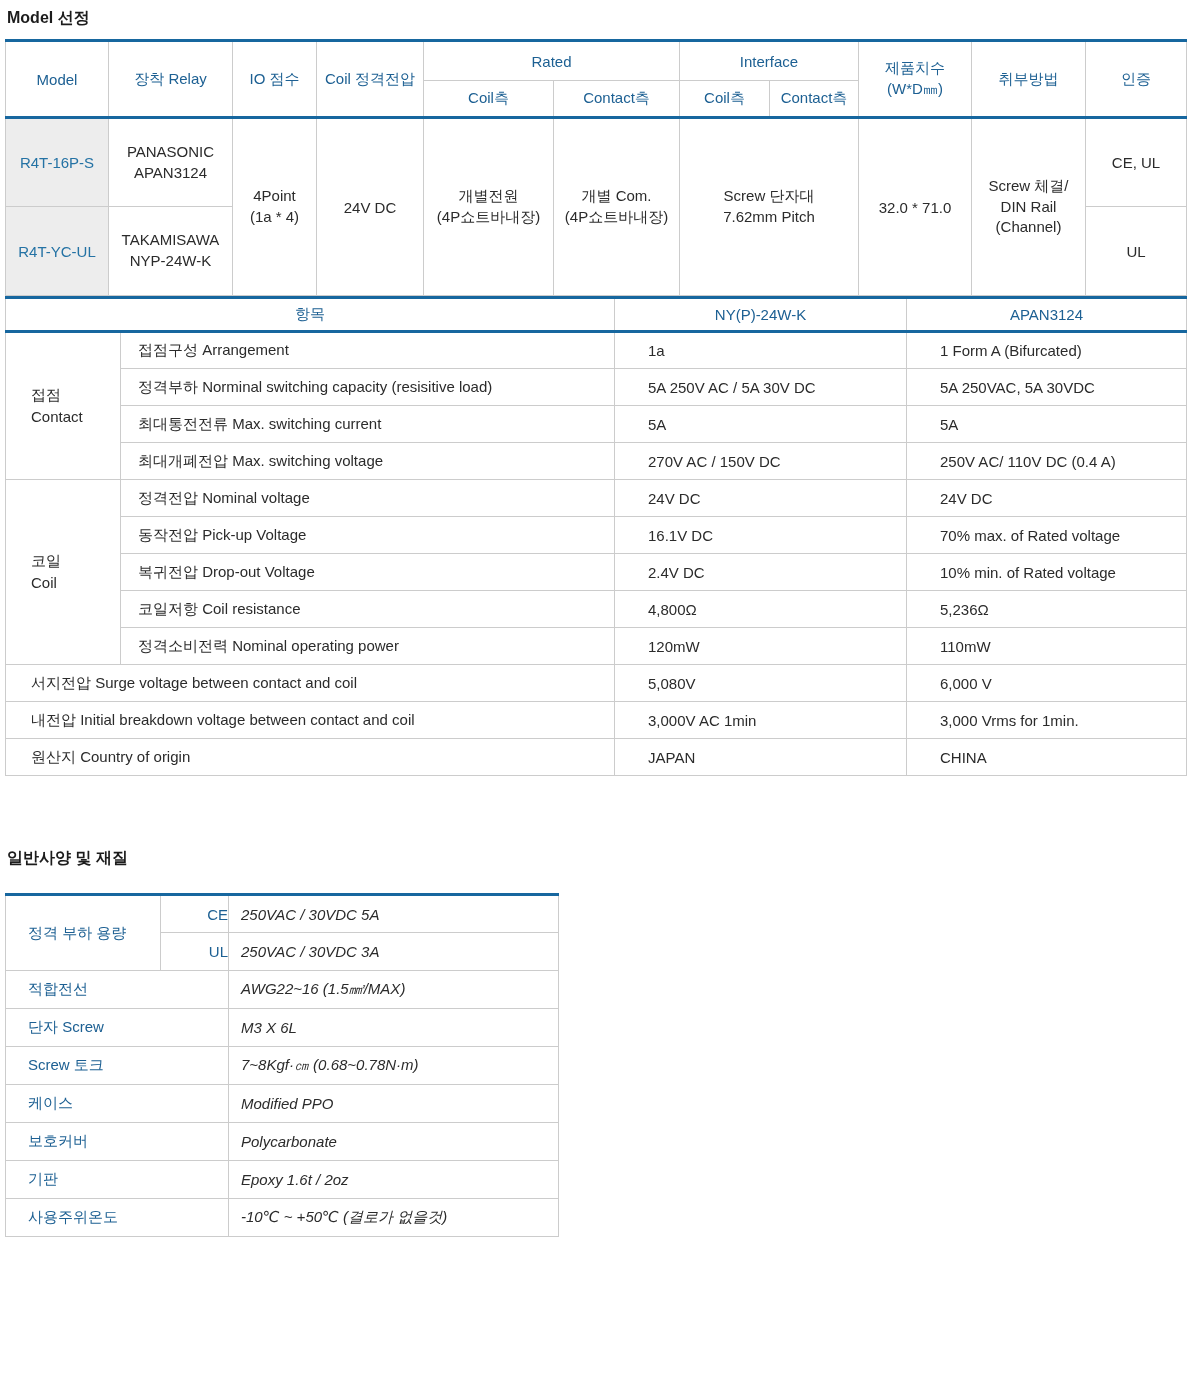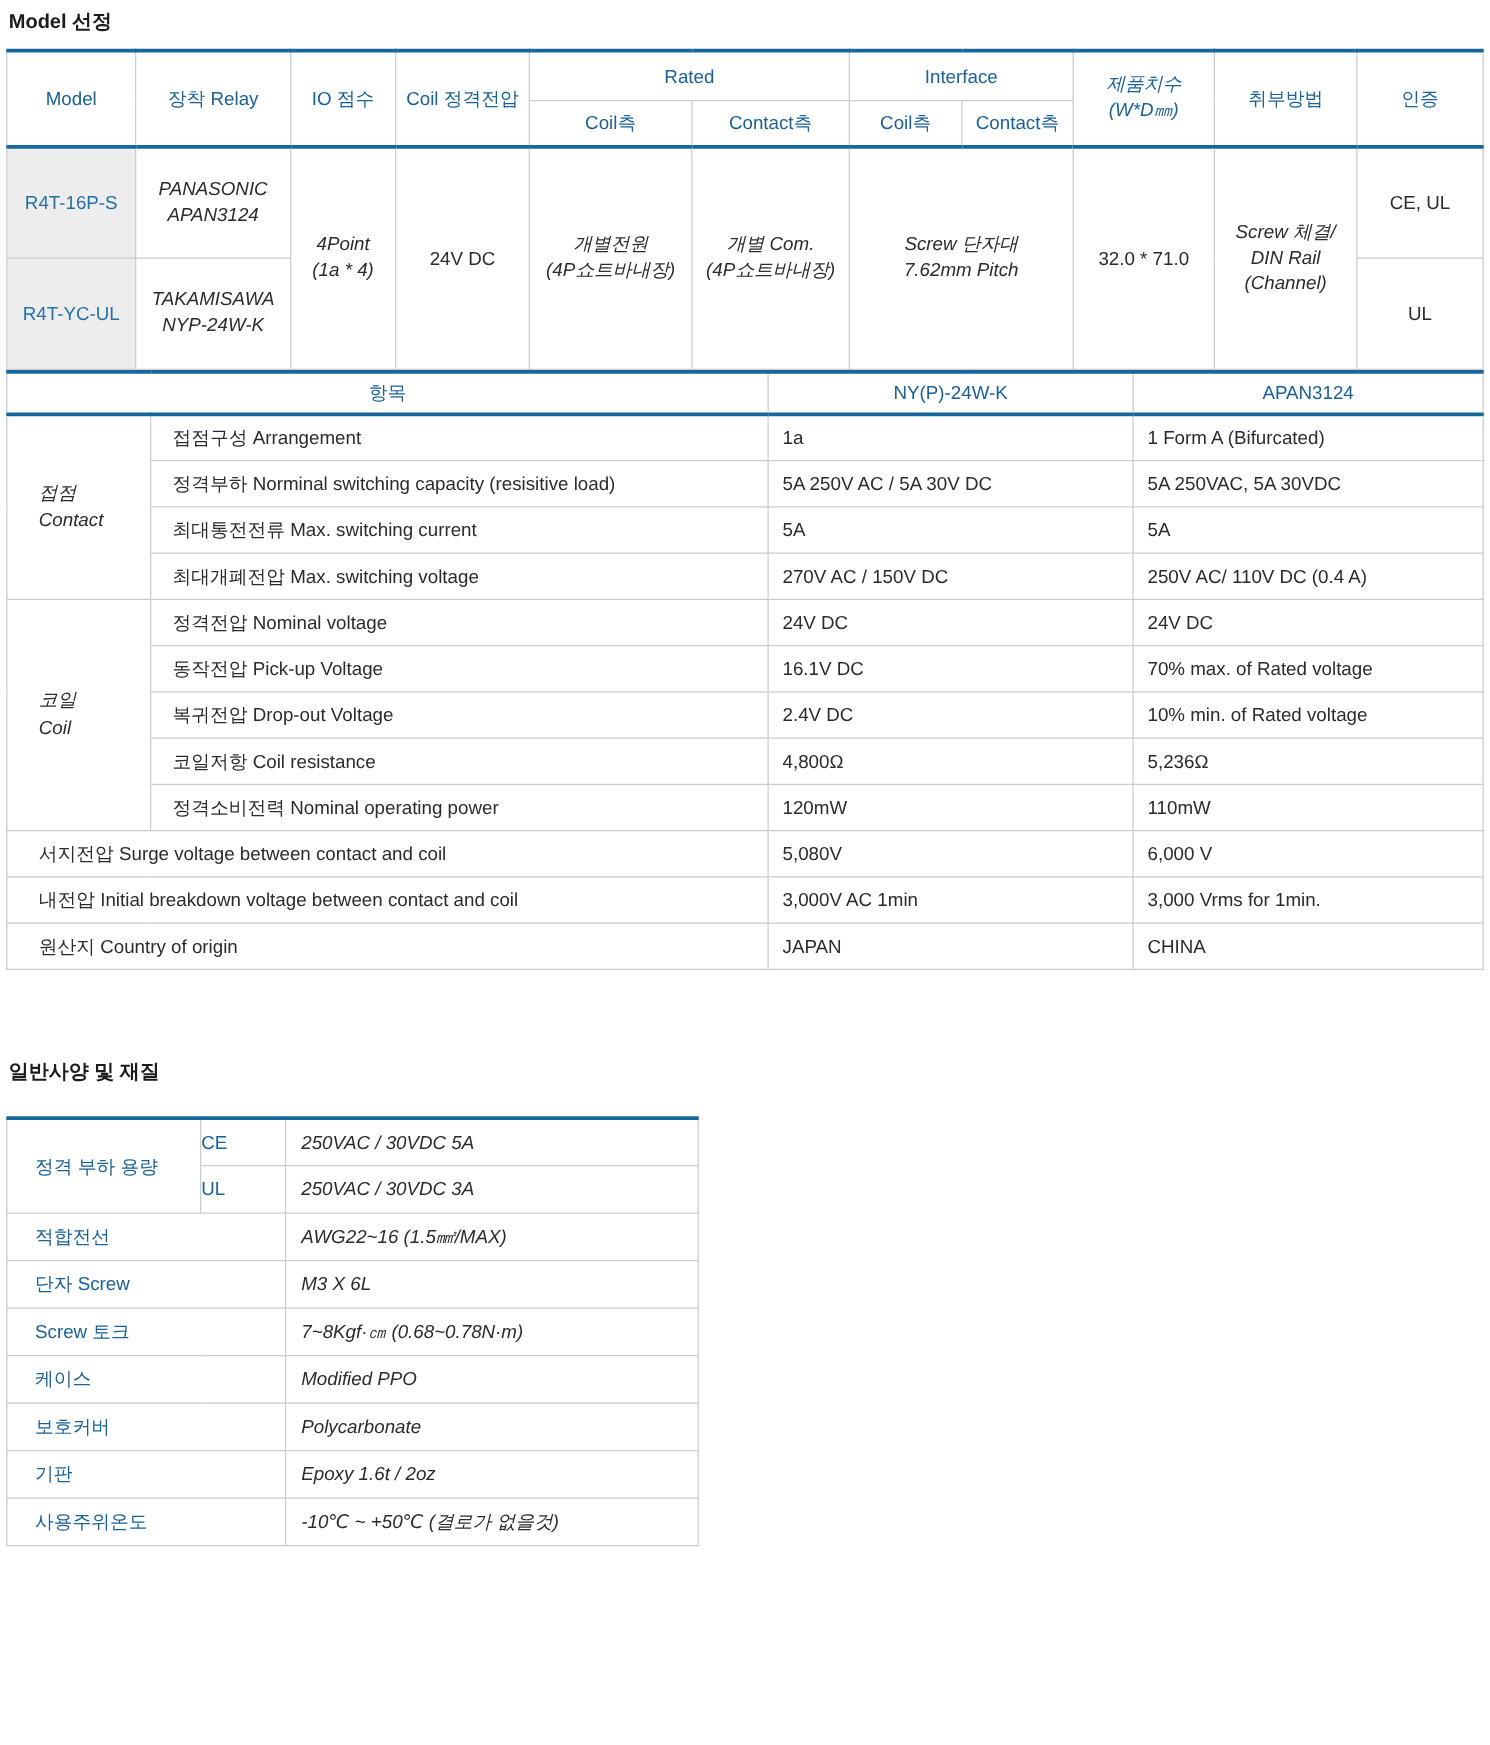--- a/index.html
+++ b/index.html
@@ -22,21 +22,21 @@
     margin:0 0 11px 2px;line-height:20px;
   }
   .sec-title.t2-title{margin-top:70px;margin-bottom:17px;}
   .sec-title.t3-title{margin-top:72px;margin-bottom:25px;}
   table{border-collapse:collapse;table-layout:fixed;}
   th,td{
     border:1px solid var(--gray-line);
     font-weight:normal;font-size:15px;color:var(--text);
     text-align:center;vertical-align:middle;padding:0;
   }
-  .ml{white-space:pre-line;line-height:1.38;font-style:italic;}
+  .ml{white-space:pre-line;line-height:1.38;}
 
   
   .t1{width:1181px;border-top:3px solid var(--blue-line);}
   .t1 thead th{color:var(--blue-text);}
   .t1 thead tr.h1{height:40px;}
   .t1 thead tr.h2{height:37px;}
   .t1 thead tr.h2 th,
   .t1 thead th[rowspan]{border-bottom:3px solid var(--blue-line);}
   .t1 tbody tr{height:89px;}
   .t1 td.model-cell{background:var(--gray-bg);color:var(--model-text);}
@@ -45,27 +45,27 @@
   .t2{width:1181px;border-top:3px solid var(--blue-line);}
   .t2 thead th{
     color:var(--blue-text);height:34px;
     border-bottom:3px solid var(--blue-line);
   }
   .t2 tbody tr{height:37px;}
   .t2 td{text-align:left;}
   .t2 td.grp-label{padding-left:25px;line-height:1.45;}
   .t2 td.item{padding-left:17px;}
   .t2 td.flat-item{padding-left:25px;}
-  .t2 td.val{padding-left:11px;}
+  .t2 td.val{padding-left:33px;}
 
   
   .t3{width:553px;border-top:3px solid var(--blue-line);}
   .t3 tbody tr{height:38px;}
   .t3 td.lbl{color:var(--blue-text);text-align:left;padding-left:22px;}
-  .t3 td.sub-lbl{color:var(--blue-text);text-align:left;}
+  .t3 td.sub-lbl{color:var(--blue-text);text-align:right;}
   .t3 td.val{text-align:left;padding-left:12px;font-style:italic;}
 </style>
 </head>
 <body>
 
 <div class="page">
 
   <h2 class="sec-title">Model 선정</h2>
 
   <table class="t1">

